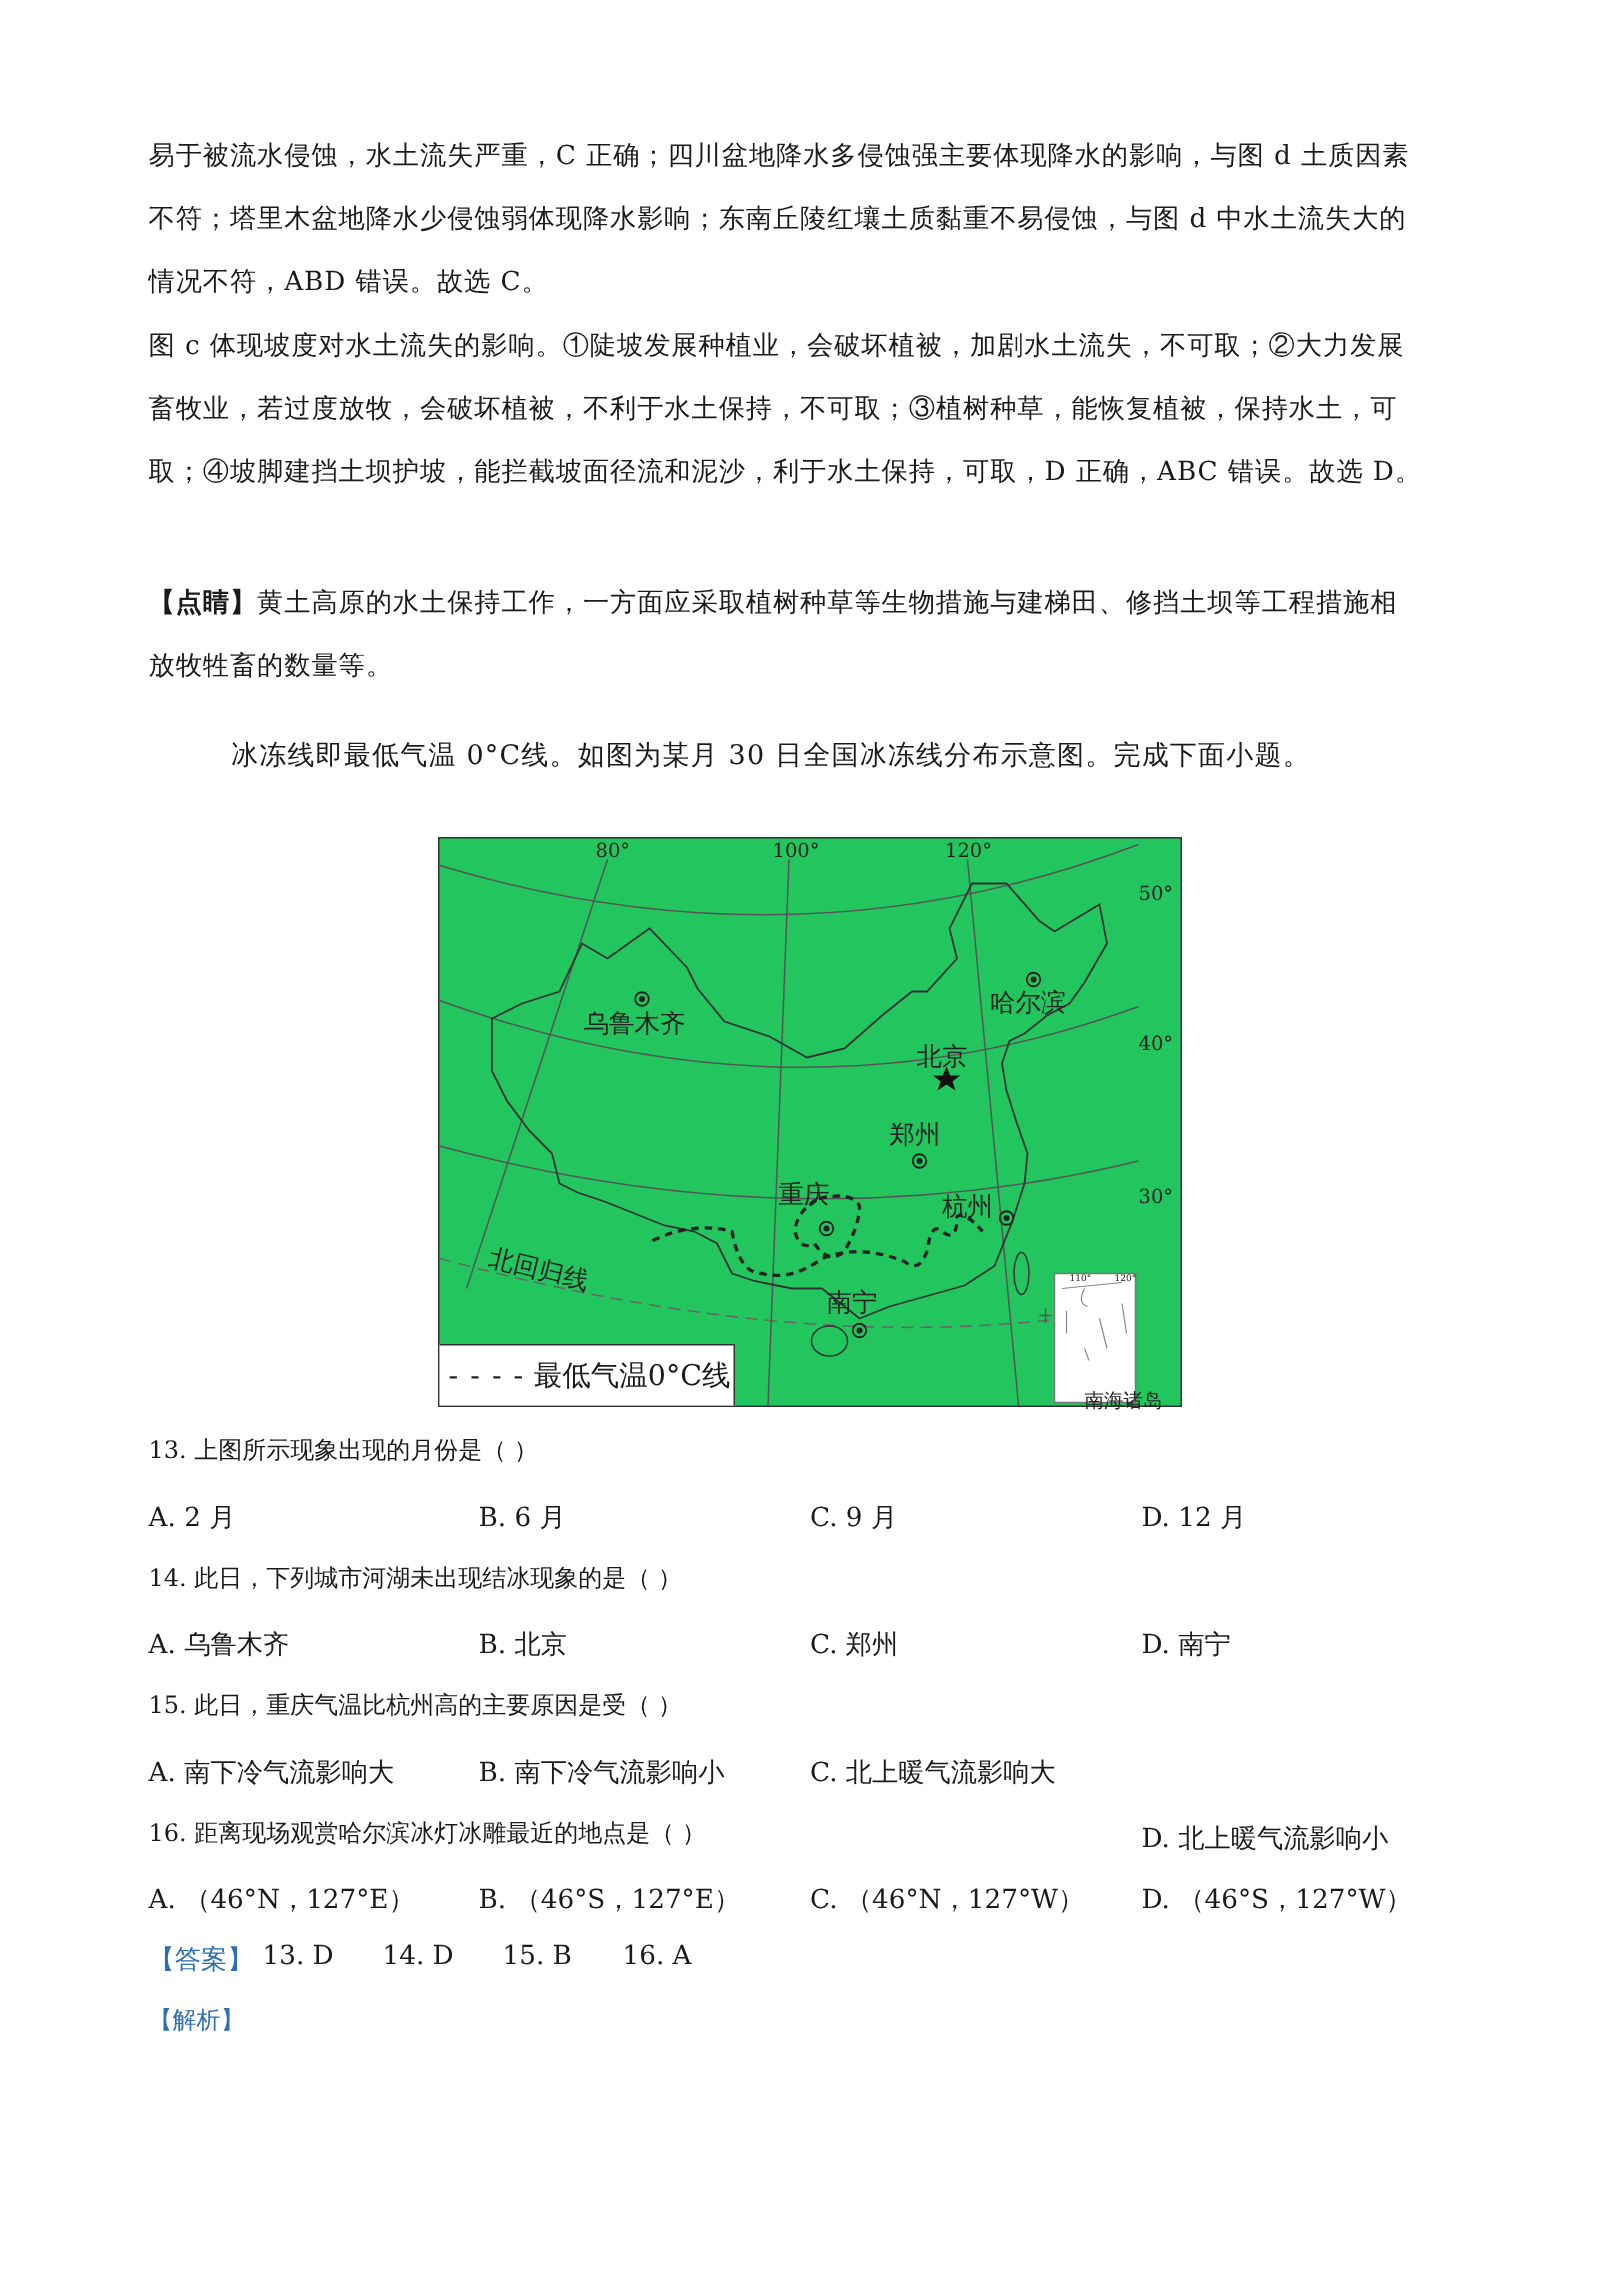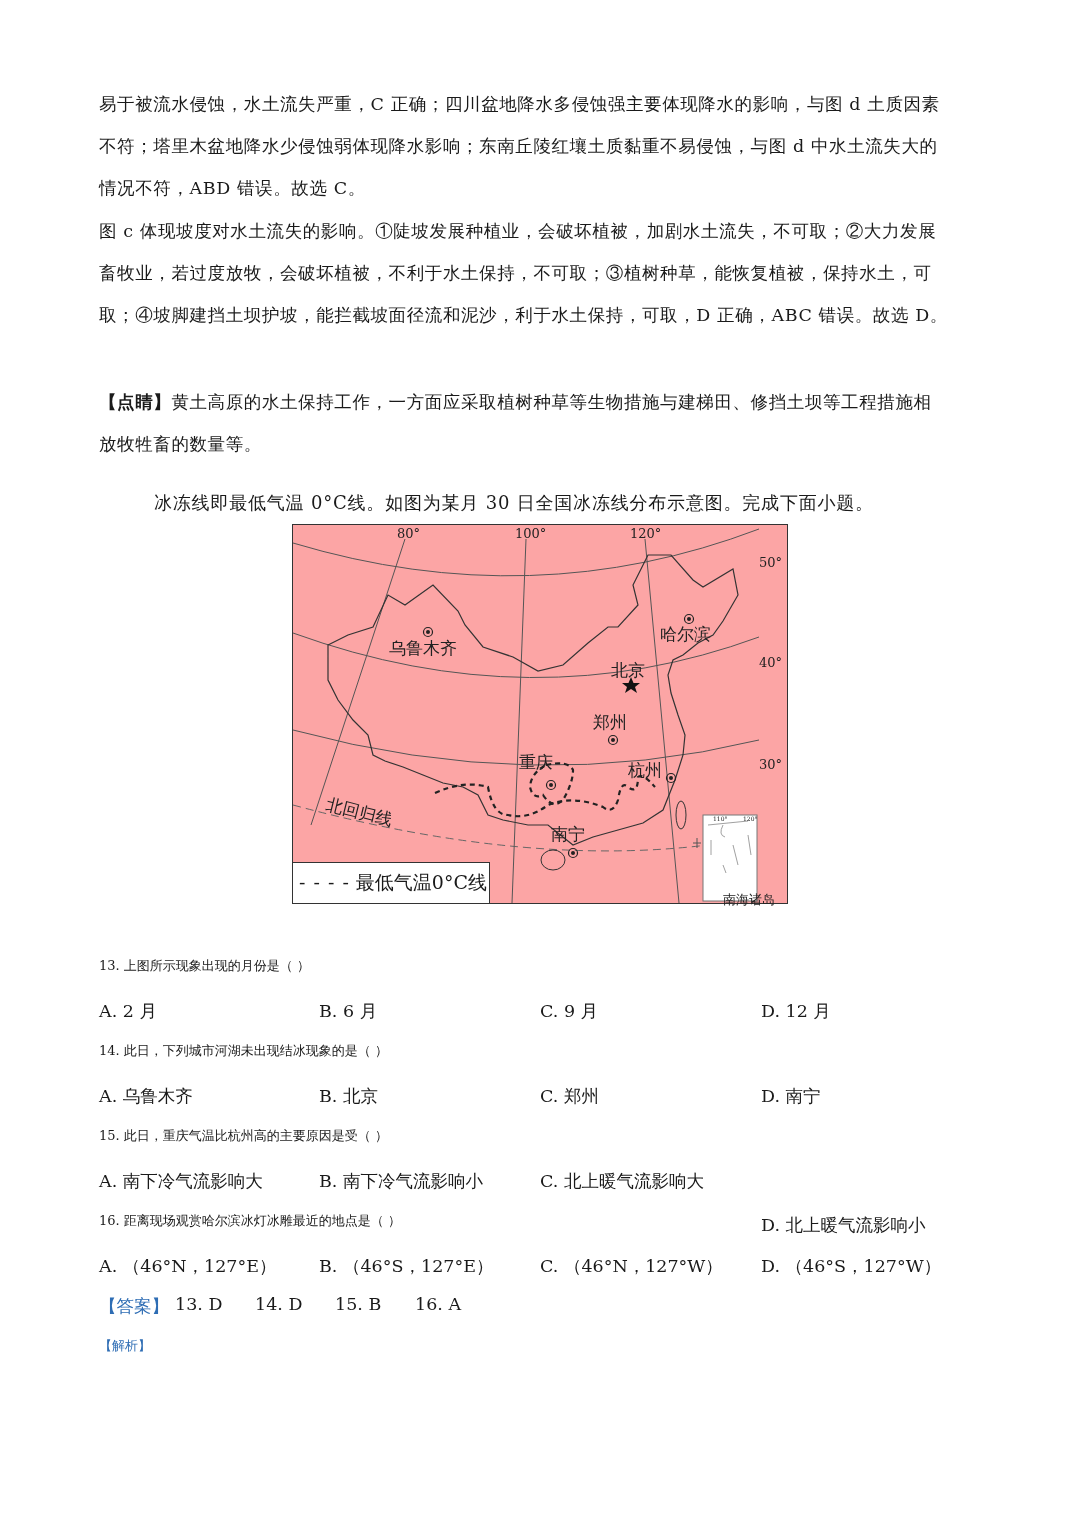--- a/index.html
+++ b/index.html
@@ -3,24 +3,24 @@
 <meta charset="utf-8">
 <style>
   html, body { margin: 0; padding: 0; background: #ffffff; }
   body { width: 1080px; height: 1527px; position: relative; overflow: hidden;
          font-family: "DejaVu Serif", "Liberation Serif", serif; color: #1a1a1a; }
   .page { position: absolute; left: 0; top: 0; width: 1080px; height: 1527px; }
   .para { position: absolute; left: 99px; width: 880px; font-size: 17.5px; line-height: 42px;
           letter-spacing: 0.6px; text-align: justify; }
   .line { display: block; white-space: nowrap; }
   .blue { color: #2e6db4; }
-  .q { position: absolute; left: 99px; font-size: 13px; white-space: nowrap; }
+  .q { position: absolute; left: 99px; font-size: 16px; white-space: nowrap; }
   .opt { position: absolute; font-size: 17.5px; white-space: nowrap; }
   .intro { position: absolute; left: 138px; top: 491px; font-size: 18px; letter-spacing: 0.8px; white-space: nowrap; margin-left: 16px; }
-  .map { position: absolute; left: 292px; top: 524px; width: 494px; height: 378px; border: 1.5px solid #333; background: #fca5a5; }
+  .map { position: absolute; left: 292px; top: 558px; width: 494px; height: 378px; border: 1.5px solid #333; background: #22c55e; }
   .map svg { position: absolute; left: 0; top: 0; }
   .maplbl { position: absolute; font-size: 17px; color: #222; white-space: nowrap; }
   .deg { position: absolute; font-size: 13px; color: #222; white-space: nowrap; }
   .legend { position: absolute; left: 0; bottom: 0; width: 196px; height: 40px; border-top: 1.5px solid #333; border-right: 1.5px solid #333; background: #fff; }
   .legend span { position: absolute; left: 6px; top: 7px; font-size: 19px; white-space: nowrap; }
   .answers { position: absolute; left: 99px; top: 1294px; font-size: 17.5px; white-space: nowrap; }
   .answers .ans { position: absolute; top: 0; }
 </style>
 </head>
 <body>

